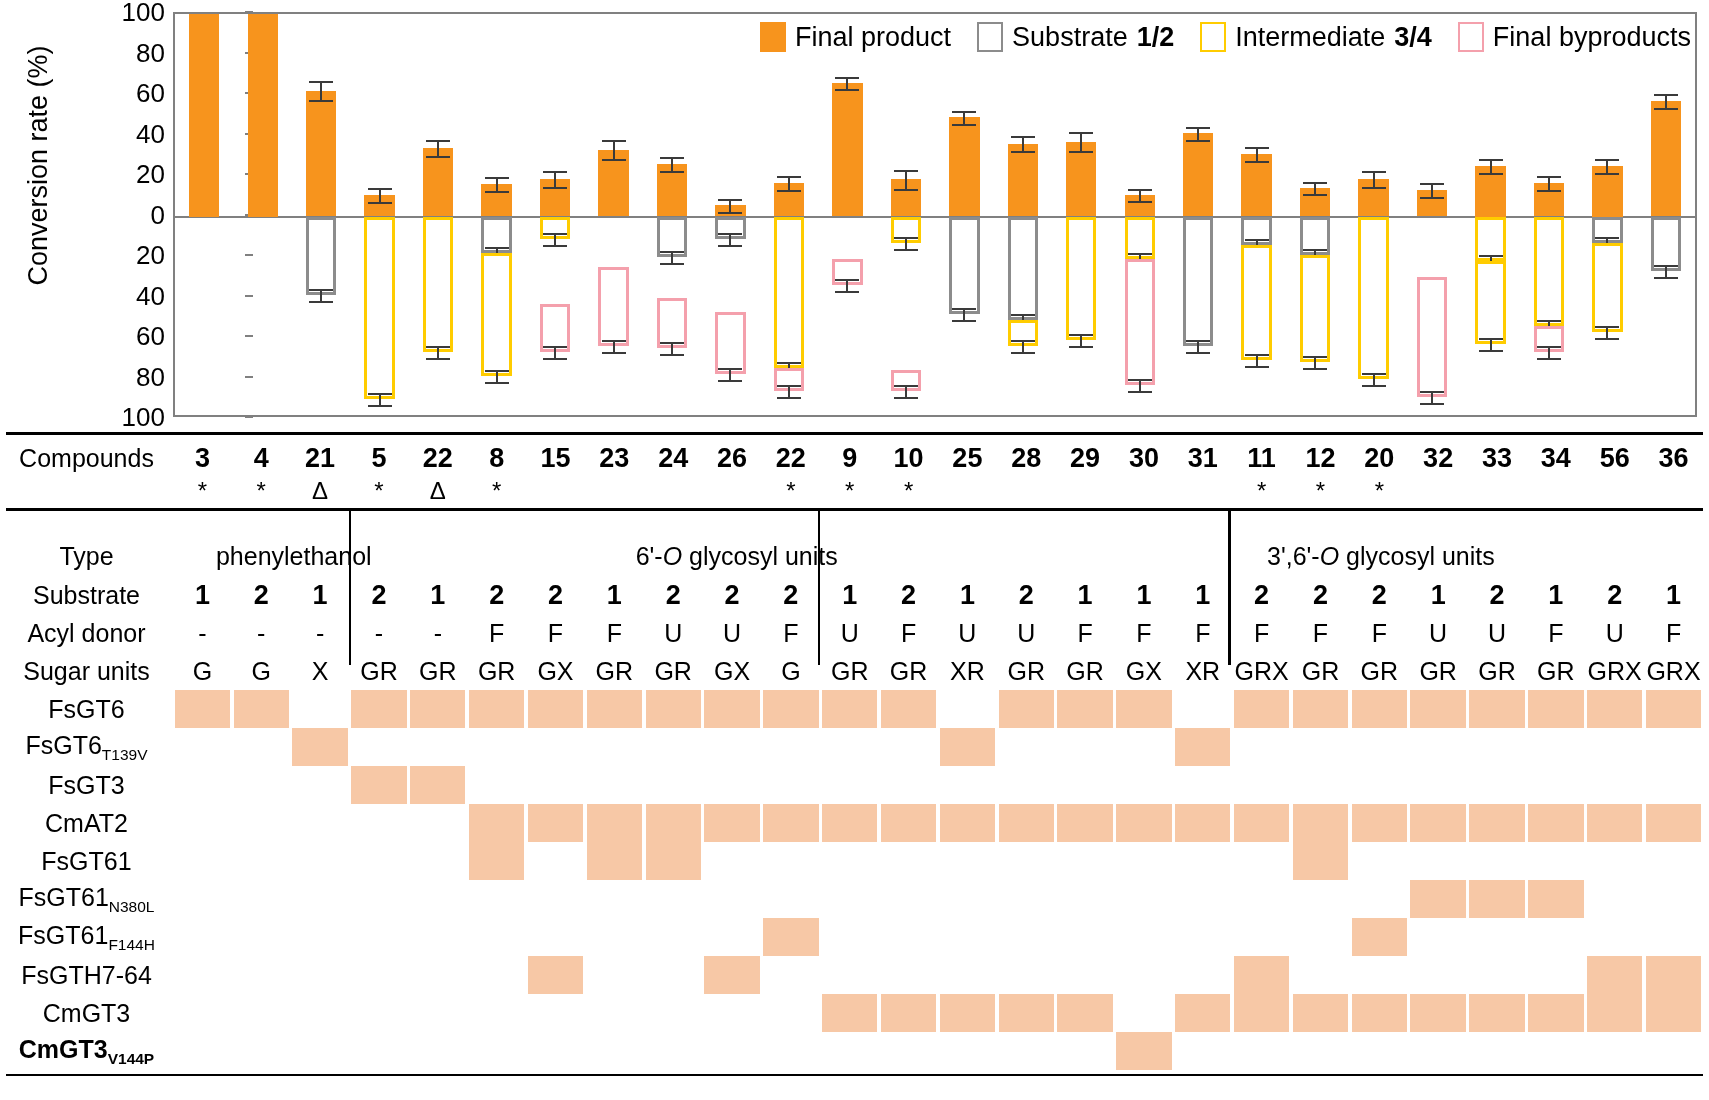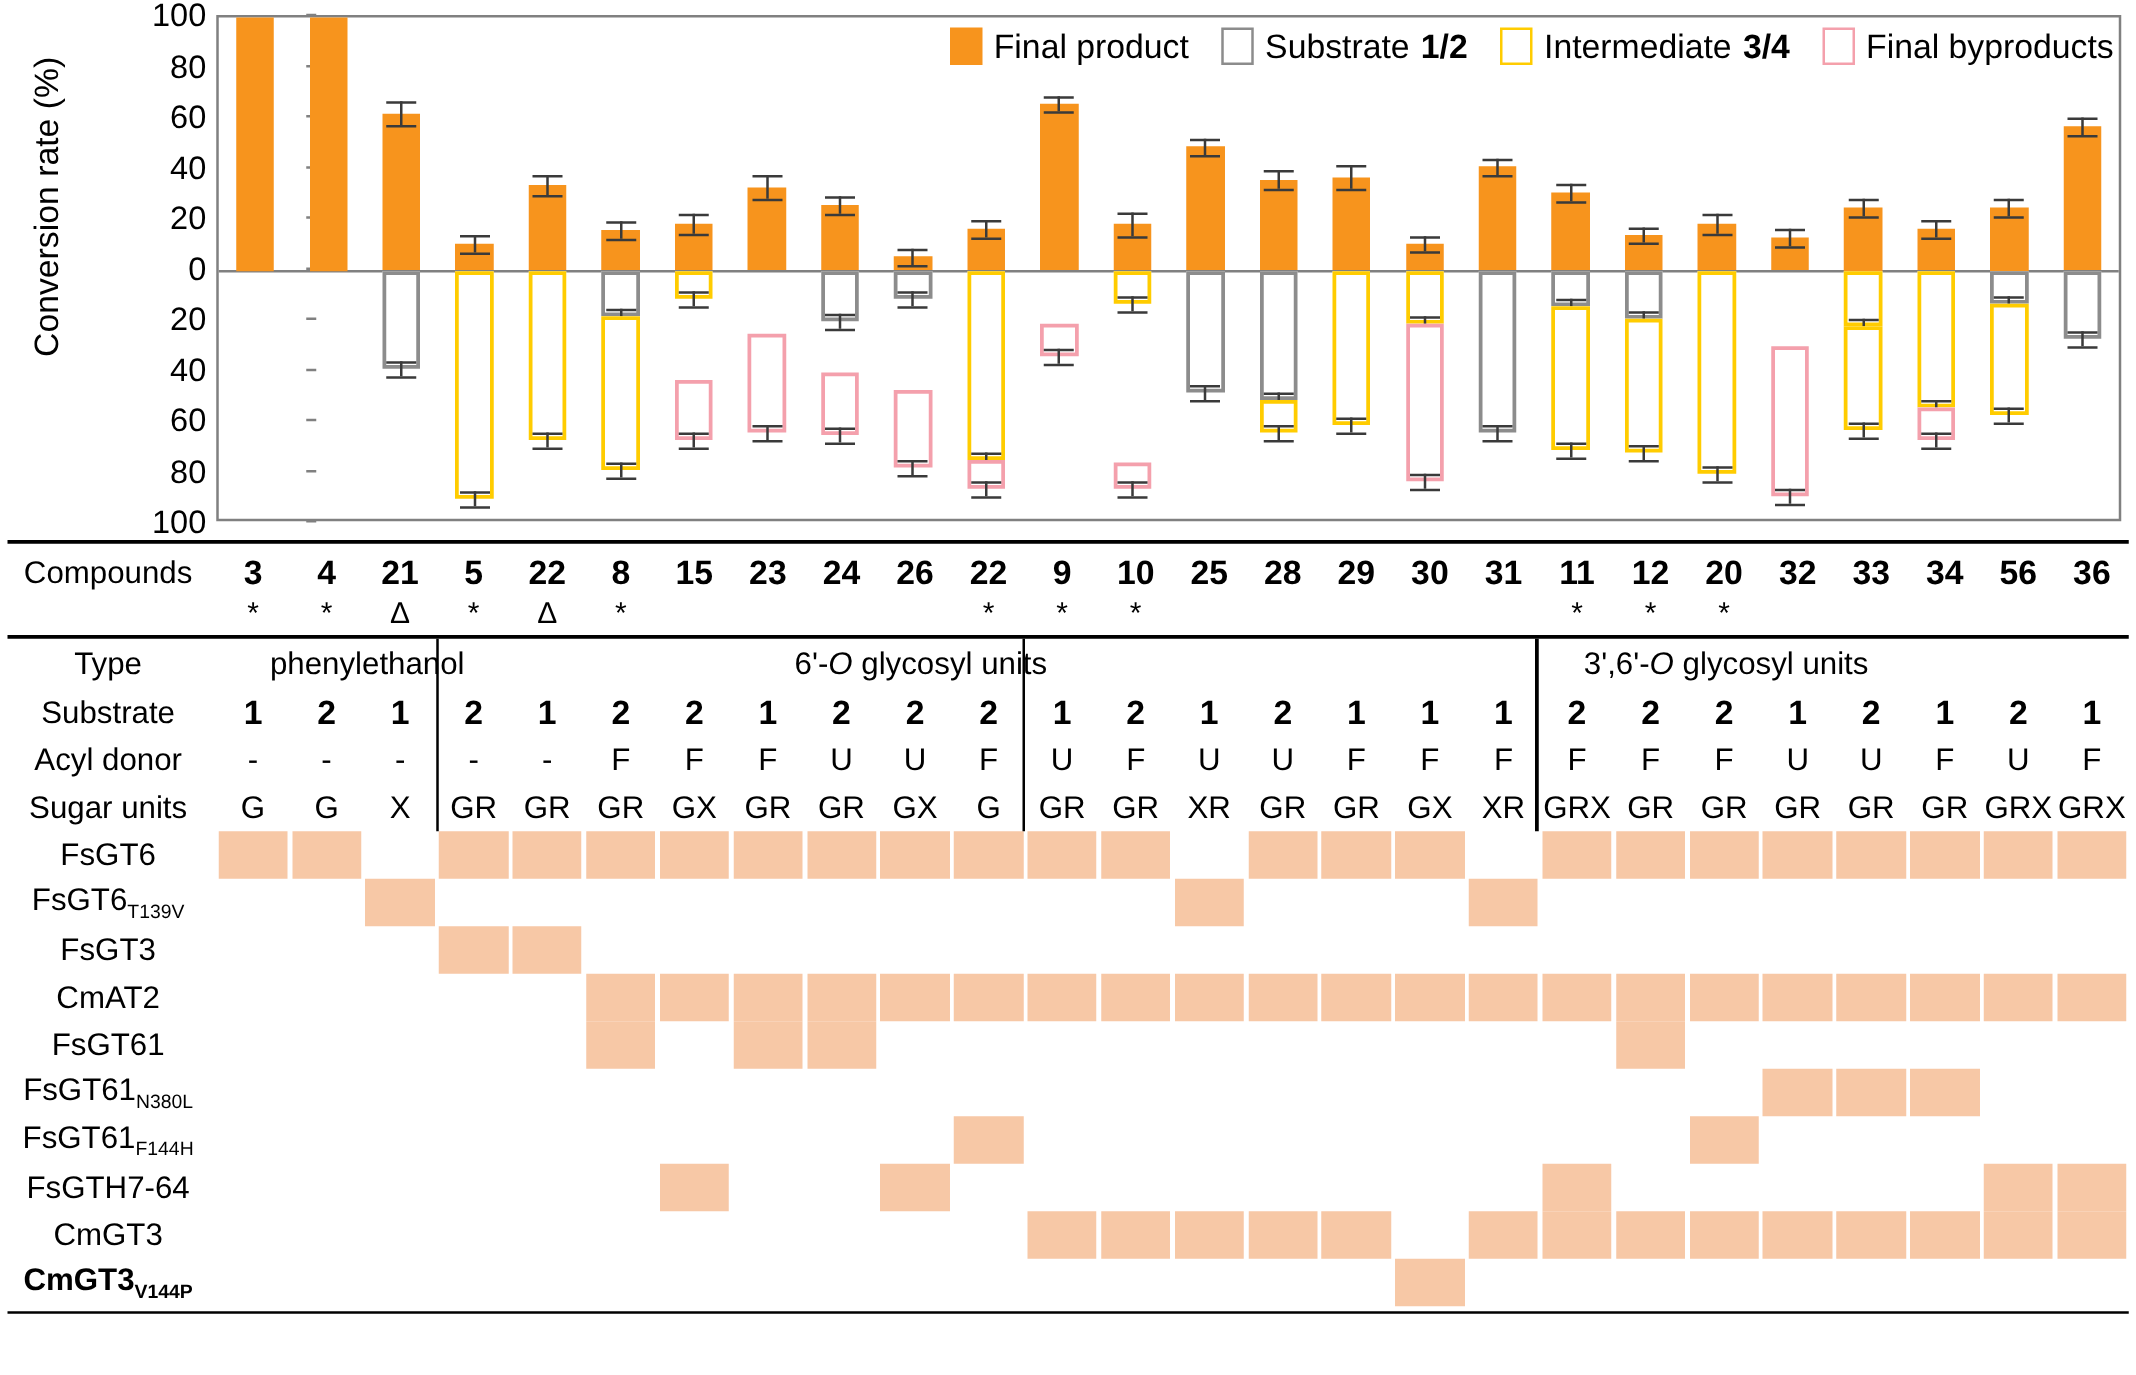--- a/index.html
+++ b/index.html
@@ -520,21 +520,21 @@
             <div class="cell" style="font-size: 24px;">*</div>
             <div class="cell" style="font-size: 24px;">*</div>
             <div class="cell" style="font-size: 24px;"></div>
             <div class="cell" style="font-size: 24px;"></div>
             <div class="cell" style="font-size: 24px;"></div>
             <div class="cell" style="font-size: 24px;"></div>
             <div class="cell" style="font-size: 24px;"></div>
           </div>
         </div>
         <div class="rule-thick" style="position: relative; margin: 4px 6px 0px; left: 0px; right: 0px;"></div>
-        <div class="row" style="height: 40px; position: relative;">
+        <div class="row" style="height: 40px; position: relative; margin-top: 25px;">
           <div class="rowlabel">Type</div>
           <div class="cells" style="margin-right: 6px;">
             <div style="flex: 3 1 0px; text-align: center; font-size: 25px; white-space: nowrap;">phenylethanol</div>
             <div style="flex: 8 1 0px; text-align: center; font-size: 25px; white-space: nowrap;">6'-<span class="ital">O</span> glycosyl units</div>
             <div style="flex: 8 1 0px; text-align: center; font-size: 25px; white-space: nowrap;">3',6'-<span class="ital">O</span> glycosyl units</div>
           </div>
         </div>
         <div class="row" style="height: 38px;">
           <div class="rowlabel">Substrate</div>
           <div class="cells" style="margin-right: 6px;">

